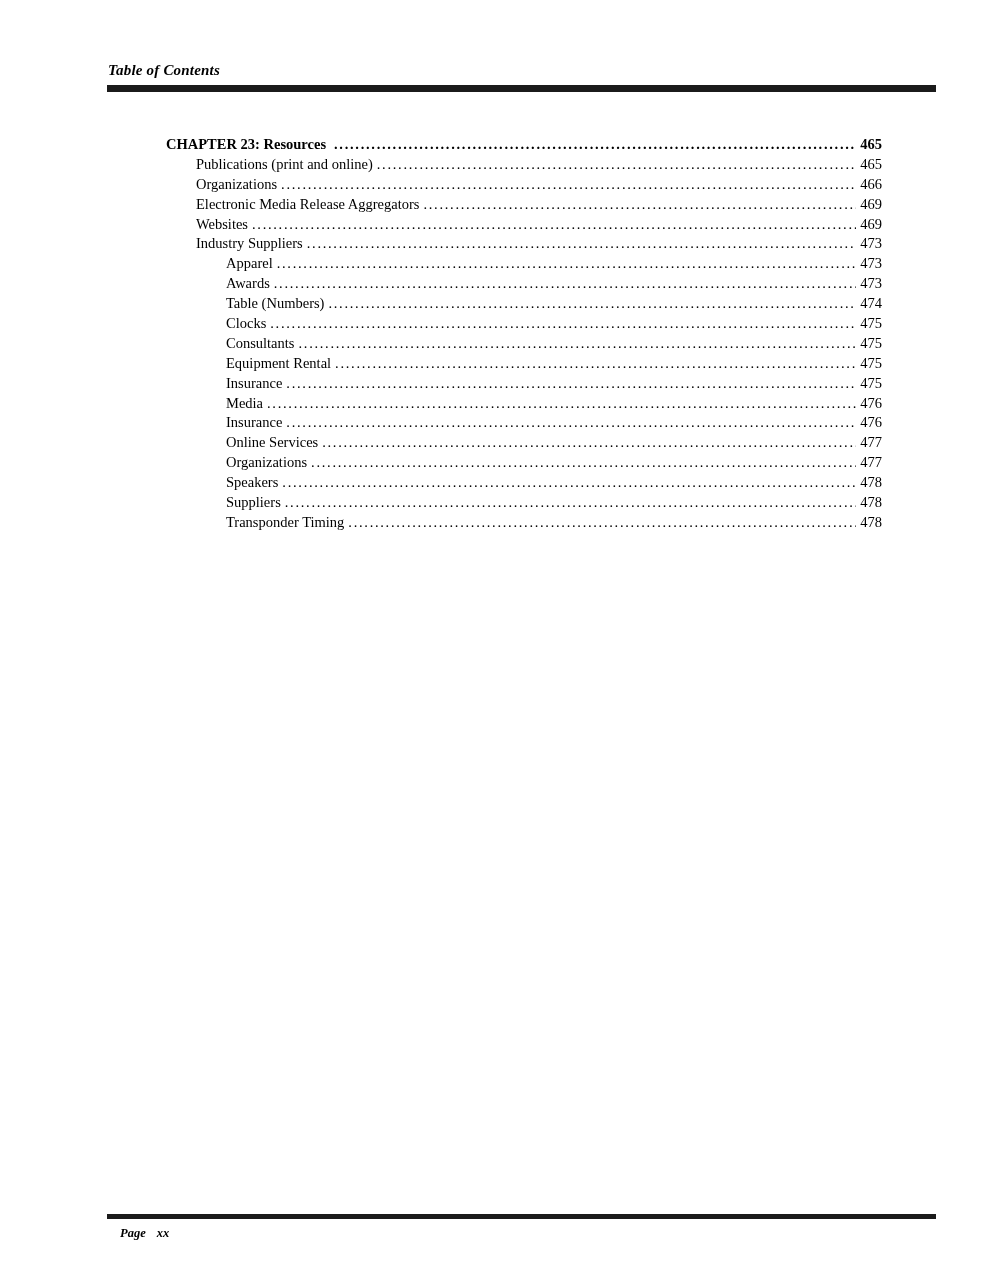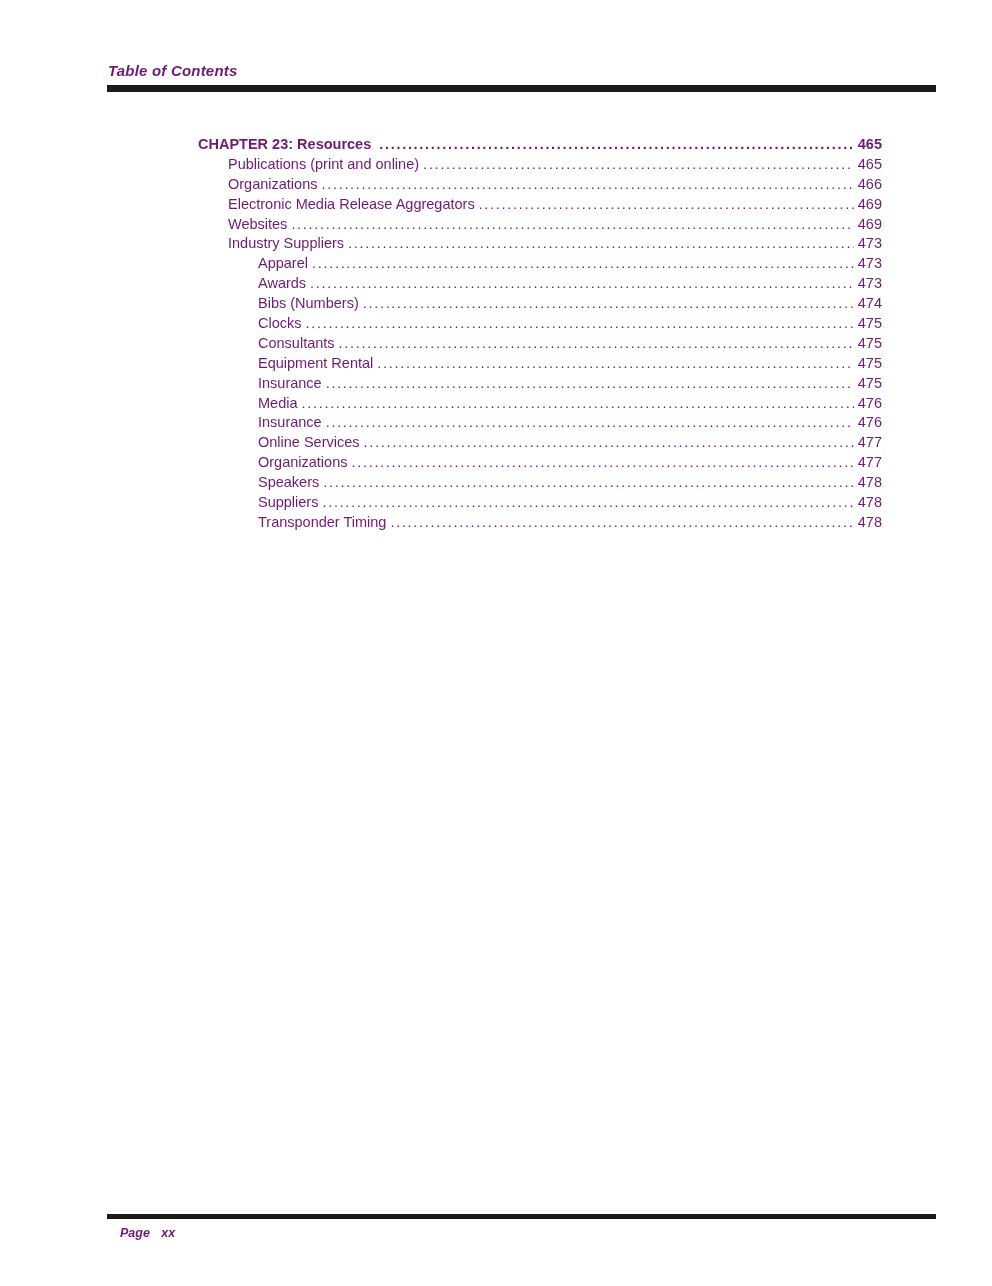--- a/index.html
+++ b/index.html
@@ -2,22 +2,22 @@
 <html><head>
 <meta charset="utf-8">
 <style>
   * { margin: 0; padding: 0; box-sizing: border-box; }
   html, body { background: #e8e8e8; }
   .page {
     position: relative;
     width: 992px;
     height: 1286px;
     background: #ffffff;
-    font-family: Liberation Sans, sans-serif;
-    color: #701a75;
+    font-family: Liberation Serif, serif;
+    color: #000000;
     overflow: hidden;
     margin: 0 auto;
   }
   
   .header-title {
     position: absolute;
     left: 108px;
     top: 62px;
     font-size: 15px;
     font-weight: bold;
@@ -46,21 +46,20 @@
     height: 19.9px;
     font-size: 14.5px;
     line-height: 19.9px;
   }
   .toc-row.bold { font-weight: bold; }
   .toc-row.level-1 { padding-left: 30px; }
   .toc-row.level-2 { padding-left: 60px; justify-content: space-between; }
   .toc-label {
     white-space: nowrap;
     padding-right: 4px;
-    margin-left: 32px;
   }
   .toc-row.bold .toc-label { padding-right: 8px; }
   .toc-leader {
     flex: 1;
     overflow: hidden;
     white-space: nowrap;
     letter-spacing: 1.7px;
     min-width: 0;
   }
   .toc-page {
@@ -131,21 +130,21 @@
         <span class="toc-label">Apparel</span>
         <span class="toc-leader">................................................................................................................................................................................................................................................................................................................................................................................................................</span>
         <span class="toc-page">473</span>
       </div>
       <div class="toc-row level-2">
         <span class="toc-label">Awards</span>
         <span class="toc-leader">................................................................................................................................................................................................................................................................................................................................................................................................................</span>
         <span class="toc-page">473</span>
       </div>
       <div class="toc-row level-2">
-        <span class="toc-label">Bibs (Numbers)</span>
+        <span class="toc-label">Table (Numbers)</span>
         <span class="toc-leader">................................................................................................................................................................................................................................................................................................................................................................................................................</span>
         <span class="toc-page">474</span>
       </div>
       <div class="toc-row level-2">
         <span class="toc-label">Clocks</span>
         <span class="toc-leader">................................................................................................................................................................................................................................................................................................................................................................................................................</span>
         <span class="toc-page">475</span>
       </div>
       <div class="toc-row level-2">
         <span class="toc-label">Consultants</span>

